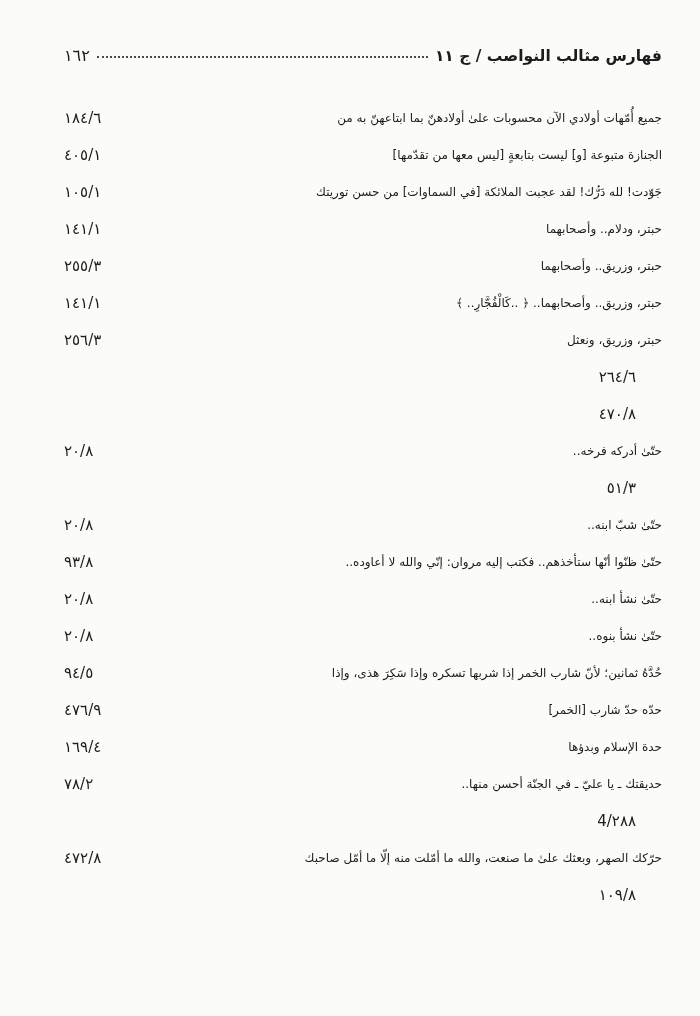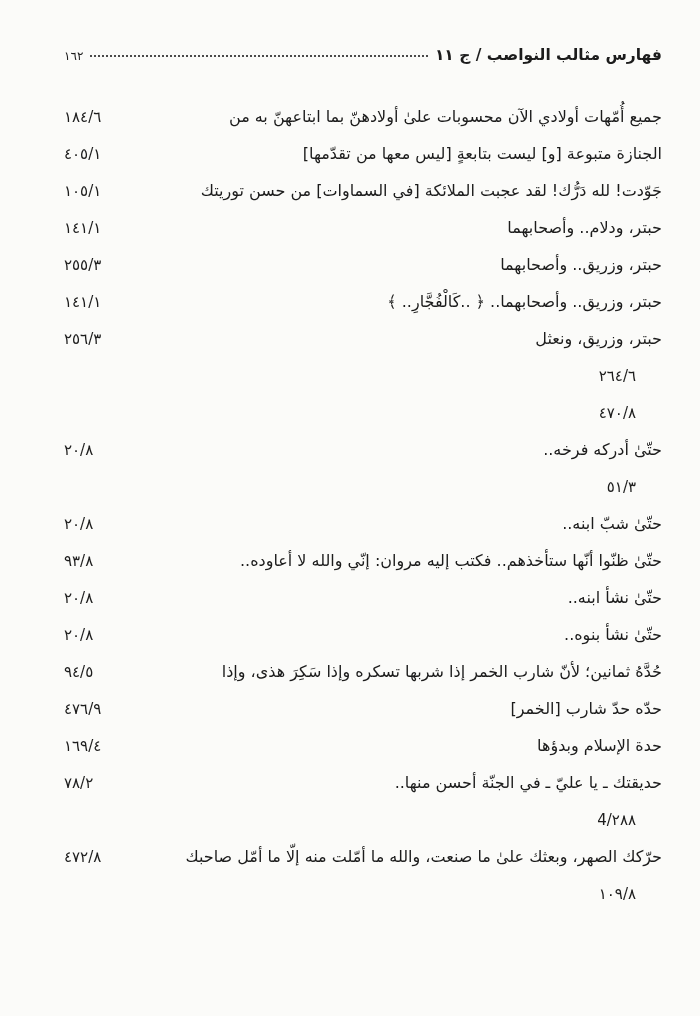--- a/index.html
+++ b/index.html
@@ -36,35 +36,35 @@
   .running-head .leader {
     flex: 1 1 auto;
     margin: 0 7px;
     border-bottom: 2px dotted #4a4a4a;
     transform: translateY(-3px);
     min-width: 30px;
   }
   .running-head .page-no {
     white-space: nowrap;
     font-weight: normal;
-    font-size: 12px;
+    font-size: 16px;
   }
   
   .entries {
     direction: rtl;
   }
   .entry {
     display: flex;
     justify-content: space-between;
     align-items: center;
     height: 37px;
   }
   .entry-text {
     white-space: nowrap;
-    font-size: 16px;
+    font-size: 12px;
     line-height: 1;
     overflow: visible;
   }
   .entry-ref {
     white-space: nowrap;
     font-size: 15px;
     margin-right: 26px;
     flex: 0 0 auto;
   }
 </style>

